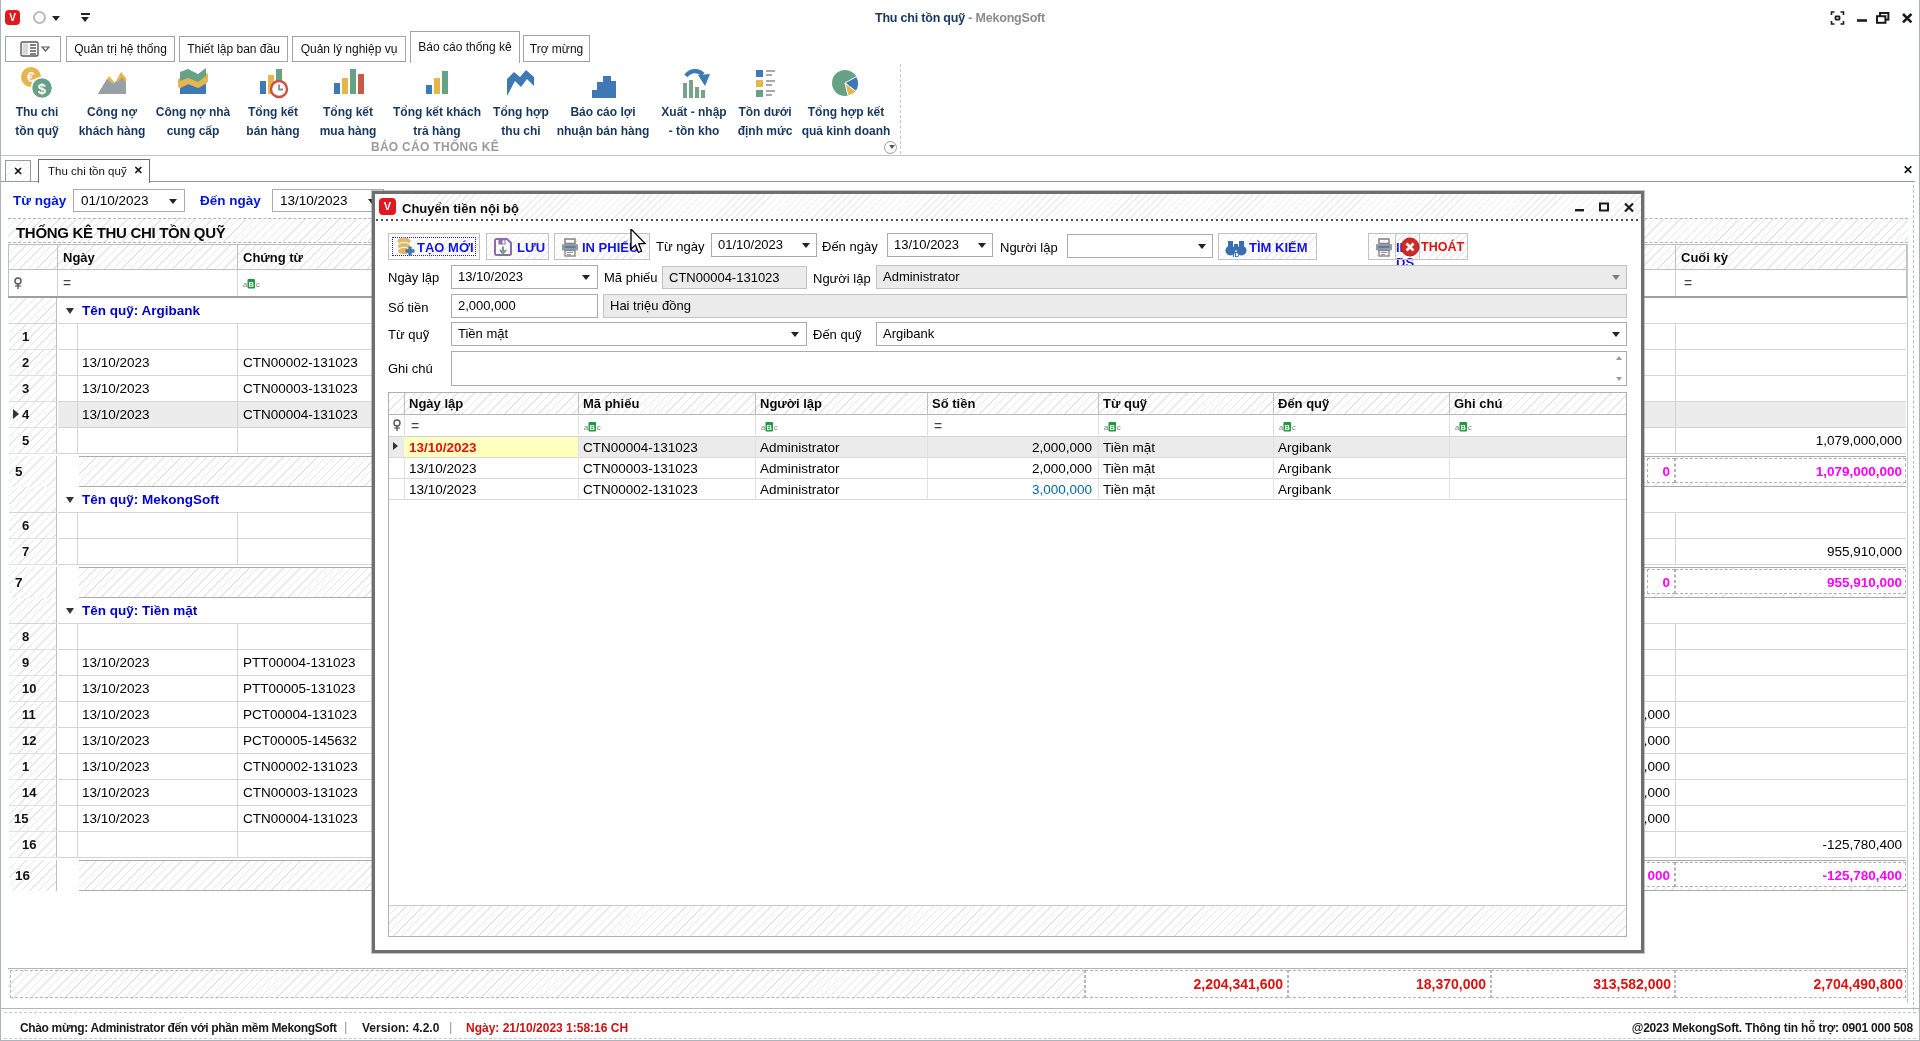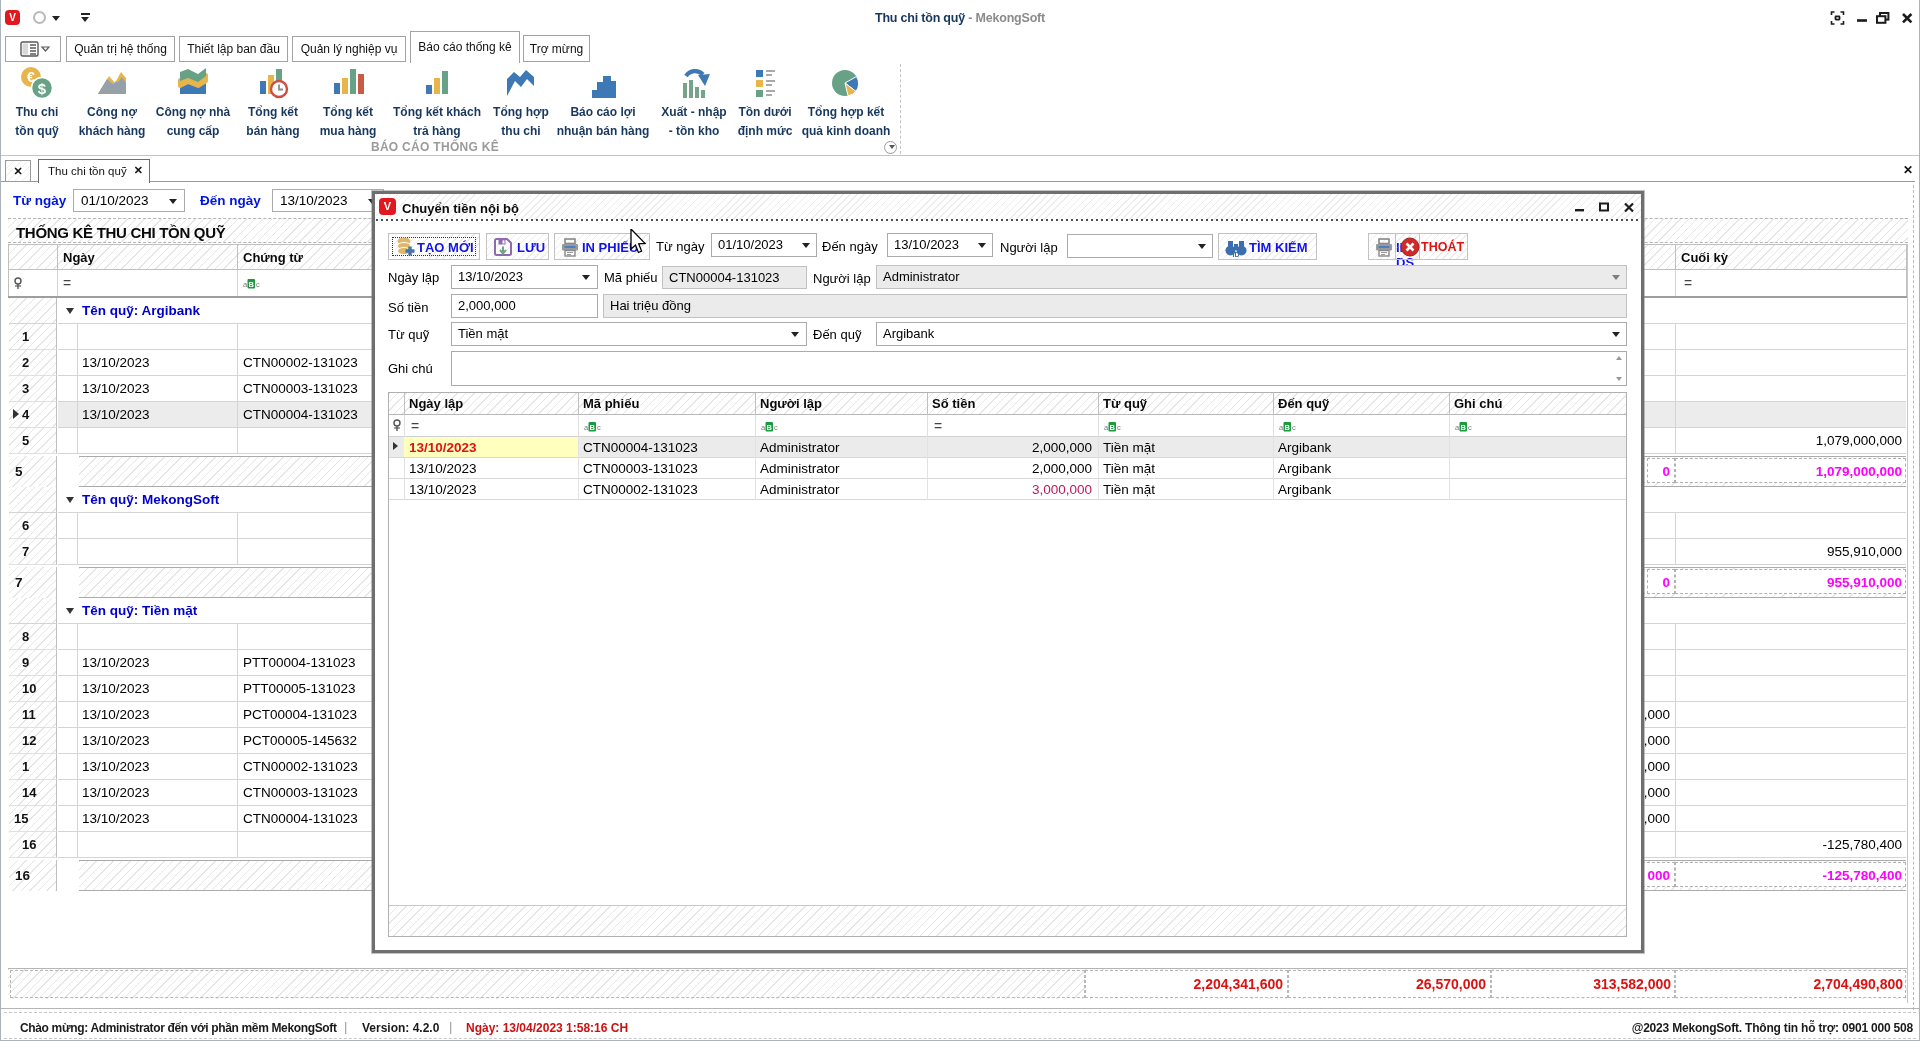--- a/index.html
+++ b/index.html
@@ -337,32 +337,32 @@
 <div class="abs" style="left:1675px;top:862px;width:231px;height:25px;border:1px dashed #b0b0b0;background:#fff"></div>
 <div class="abs" style="right:250px;top:868px;font-size:13.5px;font-weight:bold;color:#ff00ff;white-space:nowrap;">000</div>
 <div class="abs" style="right:18px;top:868px;font-size:13.5px;font-weight:bold;color:#ff00ff;white-space:nowrap;">-125,780,400</div>
 <div class="abs" style="left:1907px;top:244px;width:0;height:759px;border-left:1px solid #c8c8c8"></div>
 <div class="abs" style="left:1913px;top:185px;width:0;height:825px;border-left:1px dashed #b9b9b9"></div>
 <div class="abs hatch" style="left:8px;top:968px;width:1899px;height:31px;border-top:1px solid #b5b5b5"></div>
 <div class="abs" style="left:10px;top:970px;width:1075px;height:28px;border:1px dashed #b8b8b8"></div>
 <div class="abs" style="left:1085px;top:970px;width:203px;height:28px;border:1px dashed #b8b8b8;background:#fff"></div>
 <div class="abs" style="right:637px;top:976px;font-size:14px;font-weight:bold;color:#dd1111;white-space:nowrap;">2,204,341,600</div>
 <div class="abs" style="left:1288px;top:970px;width:203px;height:28px;border:1px dashed #b8b8b8;background:#fff"></div>
-<div class="abs" style="right:434px;top:976px;font-size:14px;font-weight:bold;color:#dd1111;white-space:nowrap;">26,570,000</div>
+<div class="abs" style="right:434px;top:976px;font-size:14px;font-weight:bold;color:#dd1111;white-space:nowrap;">18,370,000</div>
 <div class="abs" style="left:1491px;top:970px;width:184px;height:28px;border:1px dashed #b8b8b8;background:#fff"></div>
 <div class="abs" style="right:249px;top:976px;font-size:14px;font-weight:bold;color:#dd1111;white-space:nowrap;">313,582,000</div>
 <div class="abs" style="left:1675px;top:970px;width:231px;height:28px;border:1px dashed #b8b8b8;background:#fff"></div>
 <div class="abs" style="right:17px;top:976px;font-size:14px;font-weight:bold;color:#dd1111;white-space:nowrap;">2,704,490,800</div>
 <div class="abs" style="left:1px;top:1008px;width:1918px;height:0;border-top:1px solid #b5b5b5"></div>
 <div class="abs" style="left:4px;top:1012px;width:1912px;height:0;border-top:1px dashed #c9c9c9"></div>
 <div class="abs" style="left:20px;top:1021px;font-size:12px;font-weight:bold;color:#1a1a1a;white-space:nowrap;letter-spacing:-0.35px">Chào mừng: Administrator đến với phần mềm MekongSoft</div>
 <div class="abs" style="left:344px;top:1019px;font-size:13px;font-weight:normal;color:#9a9a9a;white-space:nowrap;">|</div>
 <div class="abs" style="left:362px;top:1021px;font-size:12px;font-weight:bold;color:#1a1a1a;white-space:nowrap;">Version: 4.2.0</div>
 <div class="abs" style="left:449px;top:1019px;font-size:13px;font-weight:normal;color:#9a9a9a;white-space:nowrap;">|</div>
-<div class="abs" style="left:466px;top:1021px;font-size:12px;font-weight:bold;color:#cc1111;white-space:nowrap;">Ngày: 13/04/2023 1:58:16 CH</div>
+<div class="abs" style="left:466px;top:1021px;font-size:12px;font-weight:bold;color:#cc1111;white-space:nowrap;">Ngày: 21/10/2023 1:58:16 CH</div>
 <div class="abs" style="right:7px;top:1021px;font-size:12px;font-weight:bold;color:#1a1a1a;white-space:nowrap;letter-spacing:-0.2px">@2023 MekongSoft. Thông tin hỗ trợ: 0901 000 508</div>
 <div class="abs" style="left:4px;top:1038px;width:1912px;height:0;border-top:1px dashed #c9c9c9"></div>
 <div class="abs" style="left:372px;top:191px;width:1272px;height:762px;background:#fff;border:3.5px solid #6f6f6f;box-shadow:0 0 0 1px rgba(120,120,120,.45)"></div>
 <div class="abs hatch2" style="left:375.5px;top:194px;width:1265px;height:26px"></div>
 <div class="abs" style="left:375.5px;top:219px;width:1265px;height:2px;background:repeating-linear-gradient(90deg,#4e4e4e 0 2.5px,transparent 2.5px 5px)"></div>
 <div class="abs" style="left:379px;top:198px;width:17px;height:17px;background:#e1191f;border-radius:4px;color:#fff;font-weight:bold;font-size:11px;text-align:center;line-height:17px">V</div>
 <div class="abs" style="left:402px;top:201px;font-size:13px;font-weight:bold;color:#0a0a0a;white-space:nowrap;">Chuyển tiền nội bộ</div>
 <svg class="abs" style="left:1575px;top:202px" width="62" height="11" viewBox="0 0 62 11">
 <rect x="0" y="7" width="9" height="2.4" fill="#1c1c1c"></rect>
 <rect x="25" y="1.5" width="8" height="7" fill="none" stroke="#1c1c1c" stroke-width="2"></rect>
@@ -603,15 +603,15 @@
 <div class="abs" style="left:404px;top:479px;width:0;height:21px;border-left:1px solid #e2e2e2"></div>
 <div class="abs" style="left:578px;top:479px;width:0;height:21px;border-left:1px solid #e2e2e2"></div>
 <div class="abs" style="left:755px;top:479px;width:0;height:21px;border-left:1px solid #e2e2e2"></div>
 <div class="abs" style="left:927px;top:479px;width:0;height:21px;border-left:1px solid #e2e2e2"></div>
 <div class="abs" style="left:1098px;top:479px;width:0;height:21px;border-left:1px solid #e2e2e2"></div>
 <div class="abs" style="left:1273px;top:479px;width:0;height:21px;border-left:1px solid #e2e2e2"></div>
 <div class="abs" style="left:1449px;top:479px;width:0;height:21px;border-left:1px solid #e2e2e2"></div>
 <div class="abs" style="left:409px;top:482px;font-size:13.5px;font-weight:normal;color:#000;white-space:nowrap;">13/10/2023</div>
 <div class="abs" style="left:583px;top:482px;font-size:13.5px;font-weight:normal;color:#000;white-space:nowrap;">CTN00002-131023</div>
 <div class="abs" style="left:760px;top:482px;font-size:13.5px;font-weight:normal;color:#000;white-space:nowrap;">Administrator</div>
-<div class="abs" style="right:828px;top:482px;font-size:13.5px;font-weight:normal;color:#be185d;white-space:nowrap;">3,000,000</div>
+<div class="abs" style="right:828px;top:482px;font-size:13.5px;font-weight:normal;color:#0369a1;white-space:nowrap;">3,000,000</div>
 <div class="abs" style="left:1103px;top:482px;font-size:13.5px;font-weight:normal;color:#000;white-space:nowrap;">Tiền mặt</div>
 <div class="abs" style="left:1278px;top:482px;font-size:13.5px;font-weight:normal;color:#000;white-space:nowrap;">Argibank</div>
 <div class="abs hatch" style="left:389px;top:905px;width:1237px;height:31px;border-top:1px solid #c8c8c8"></div>
 </body></html>

